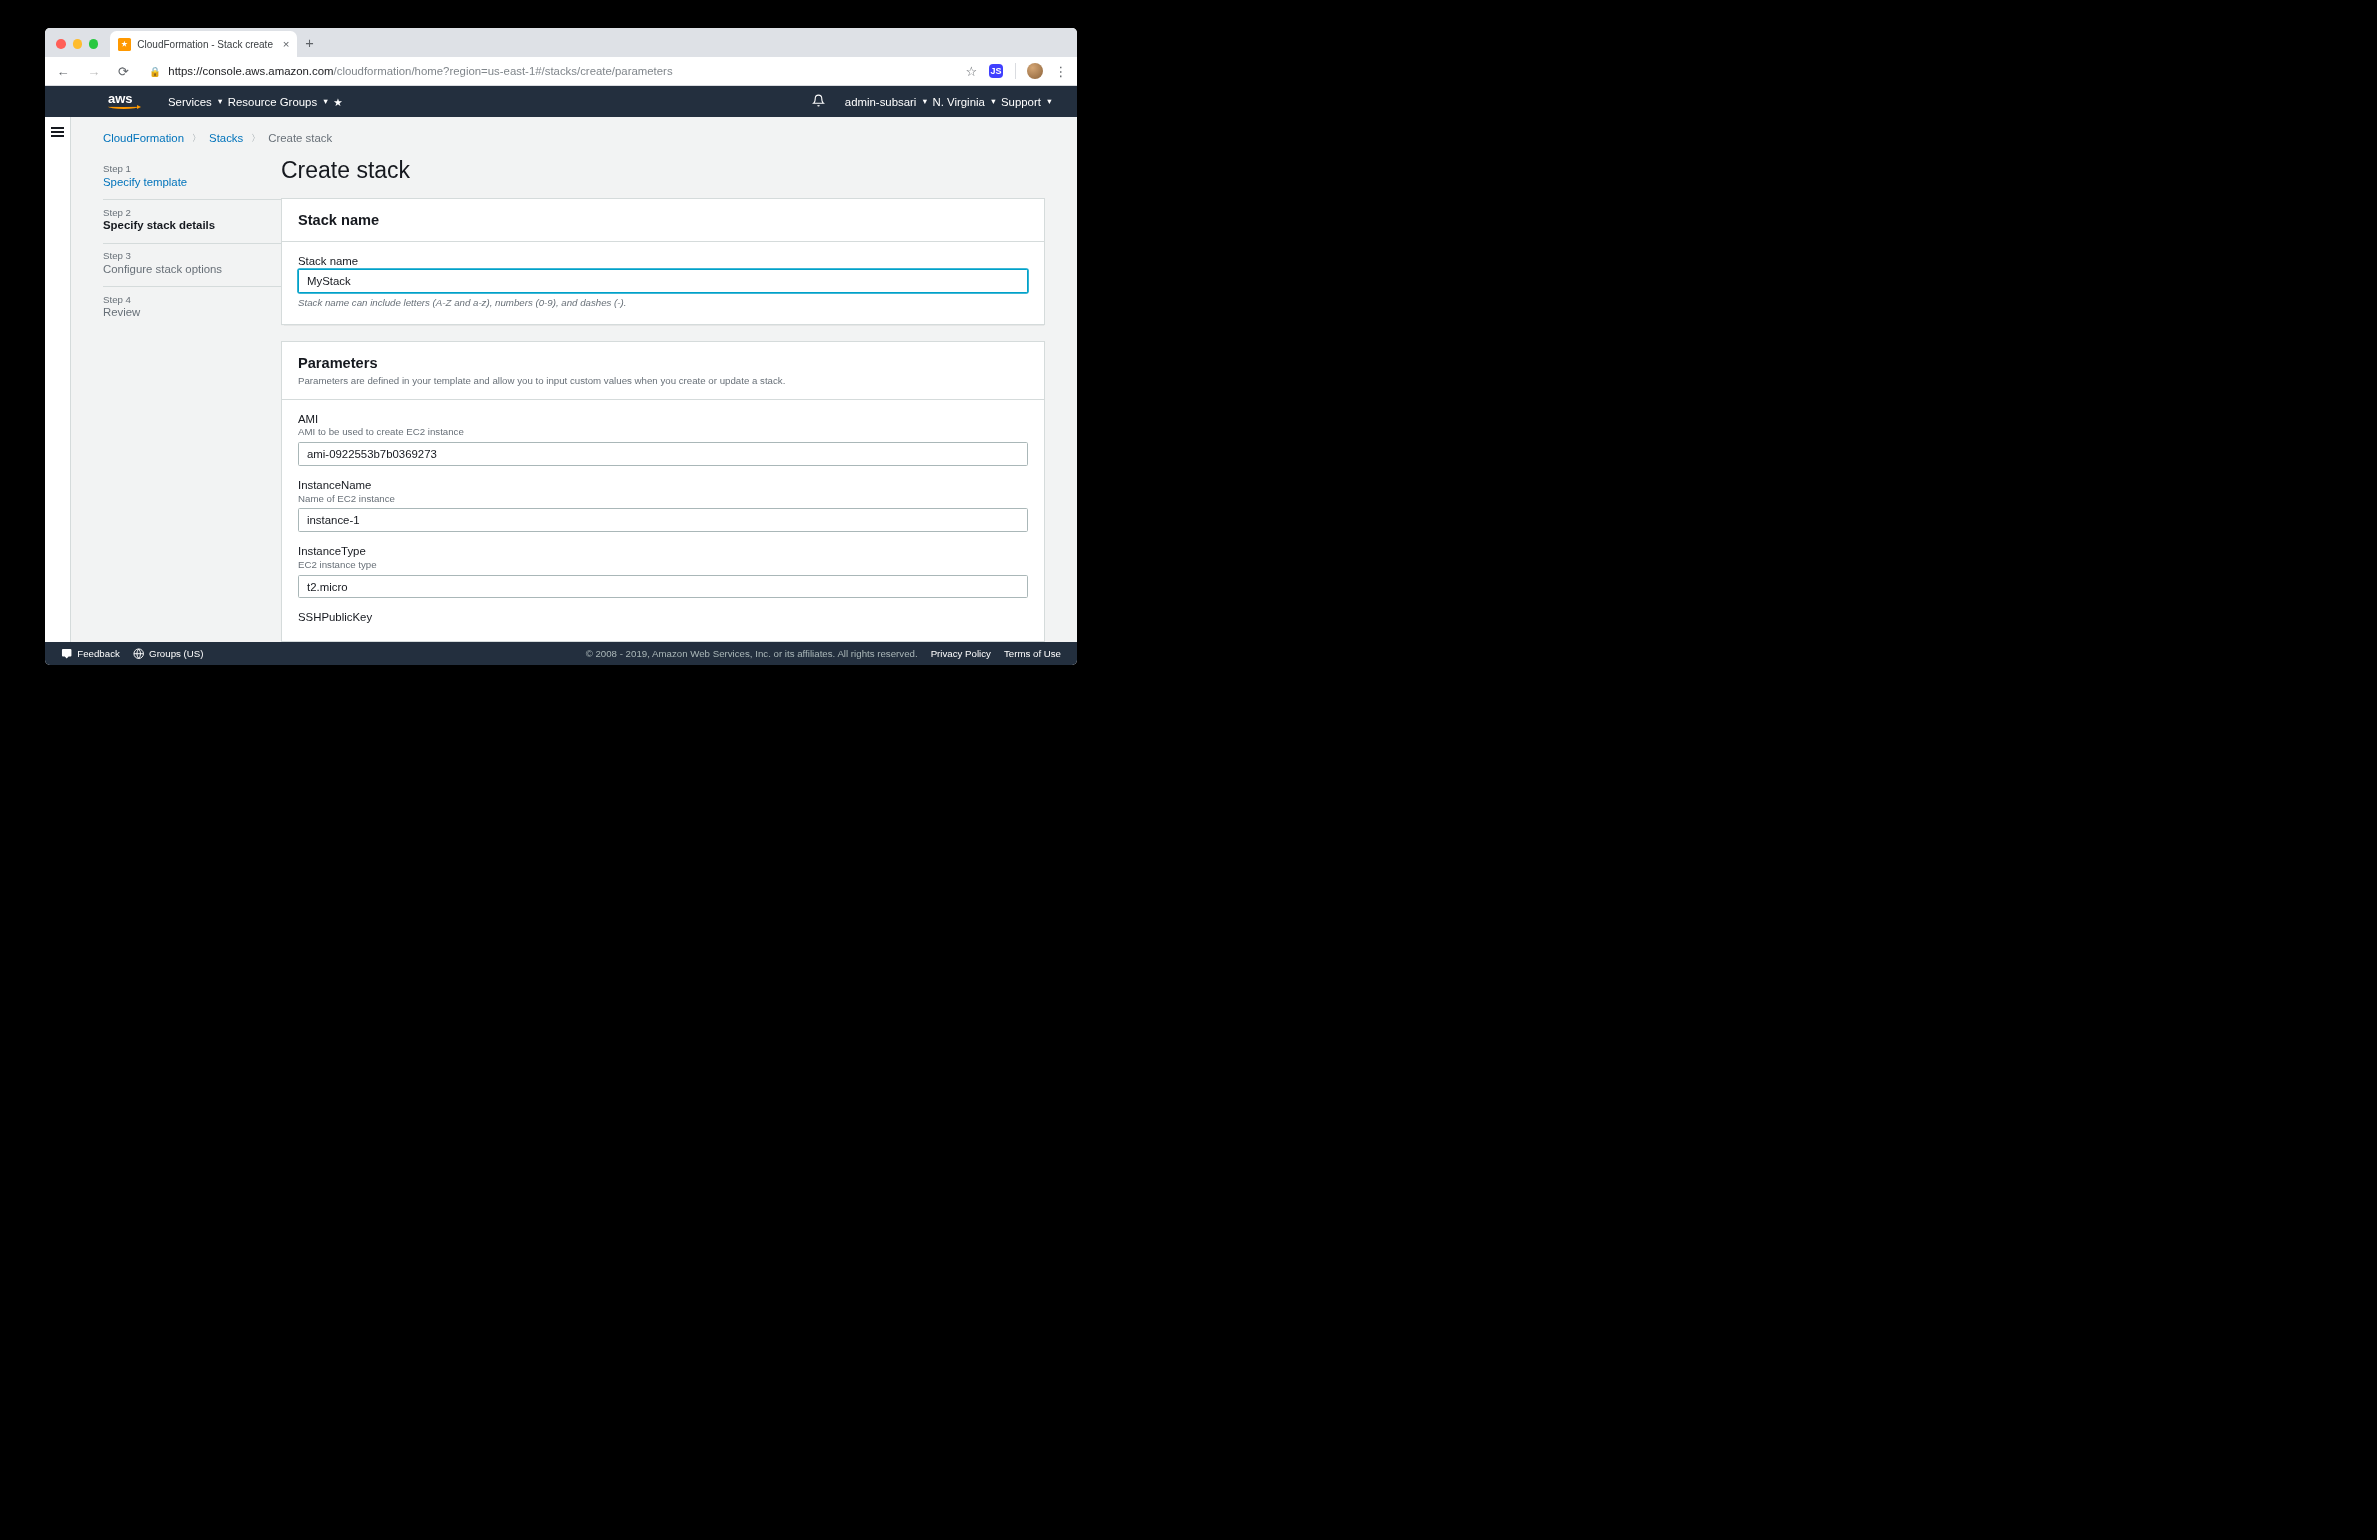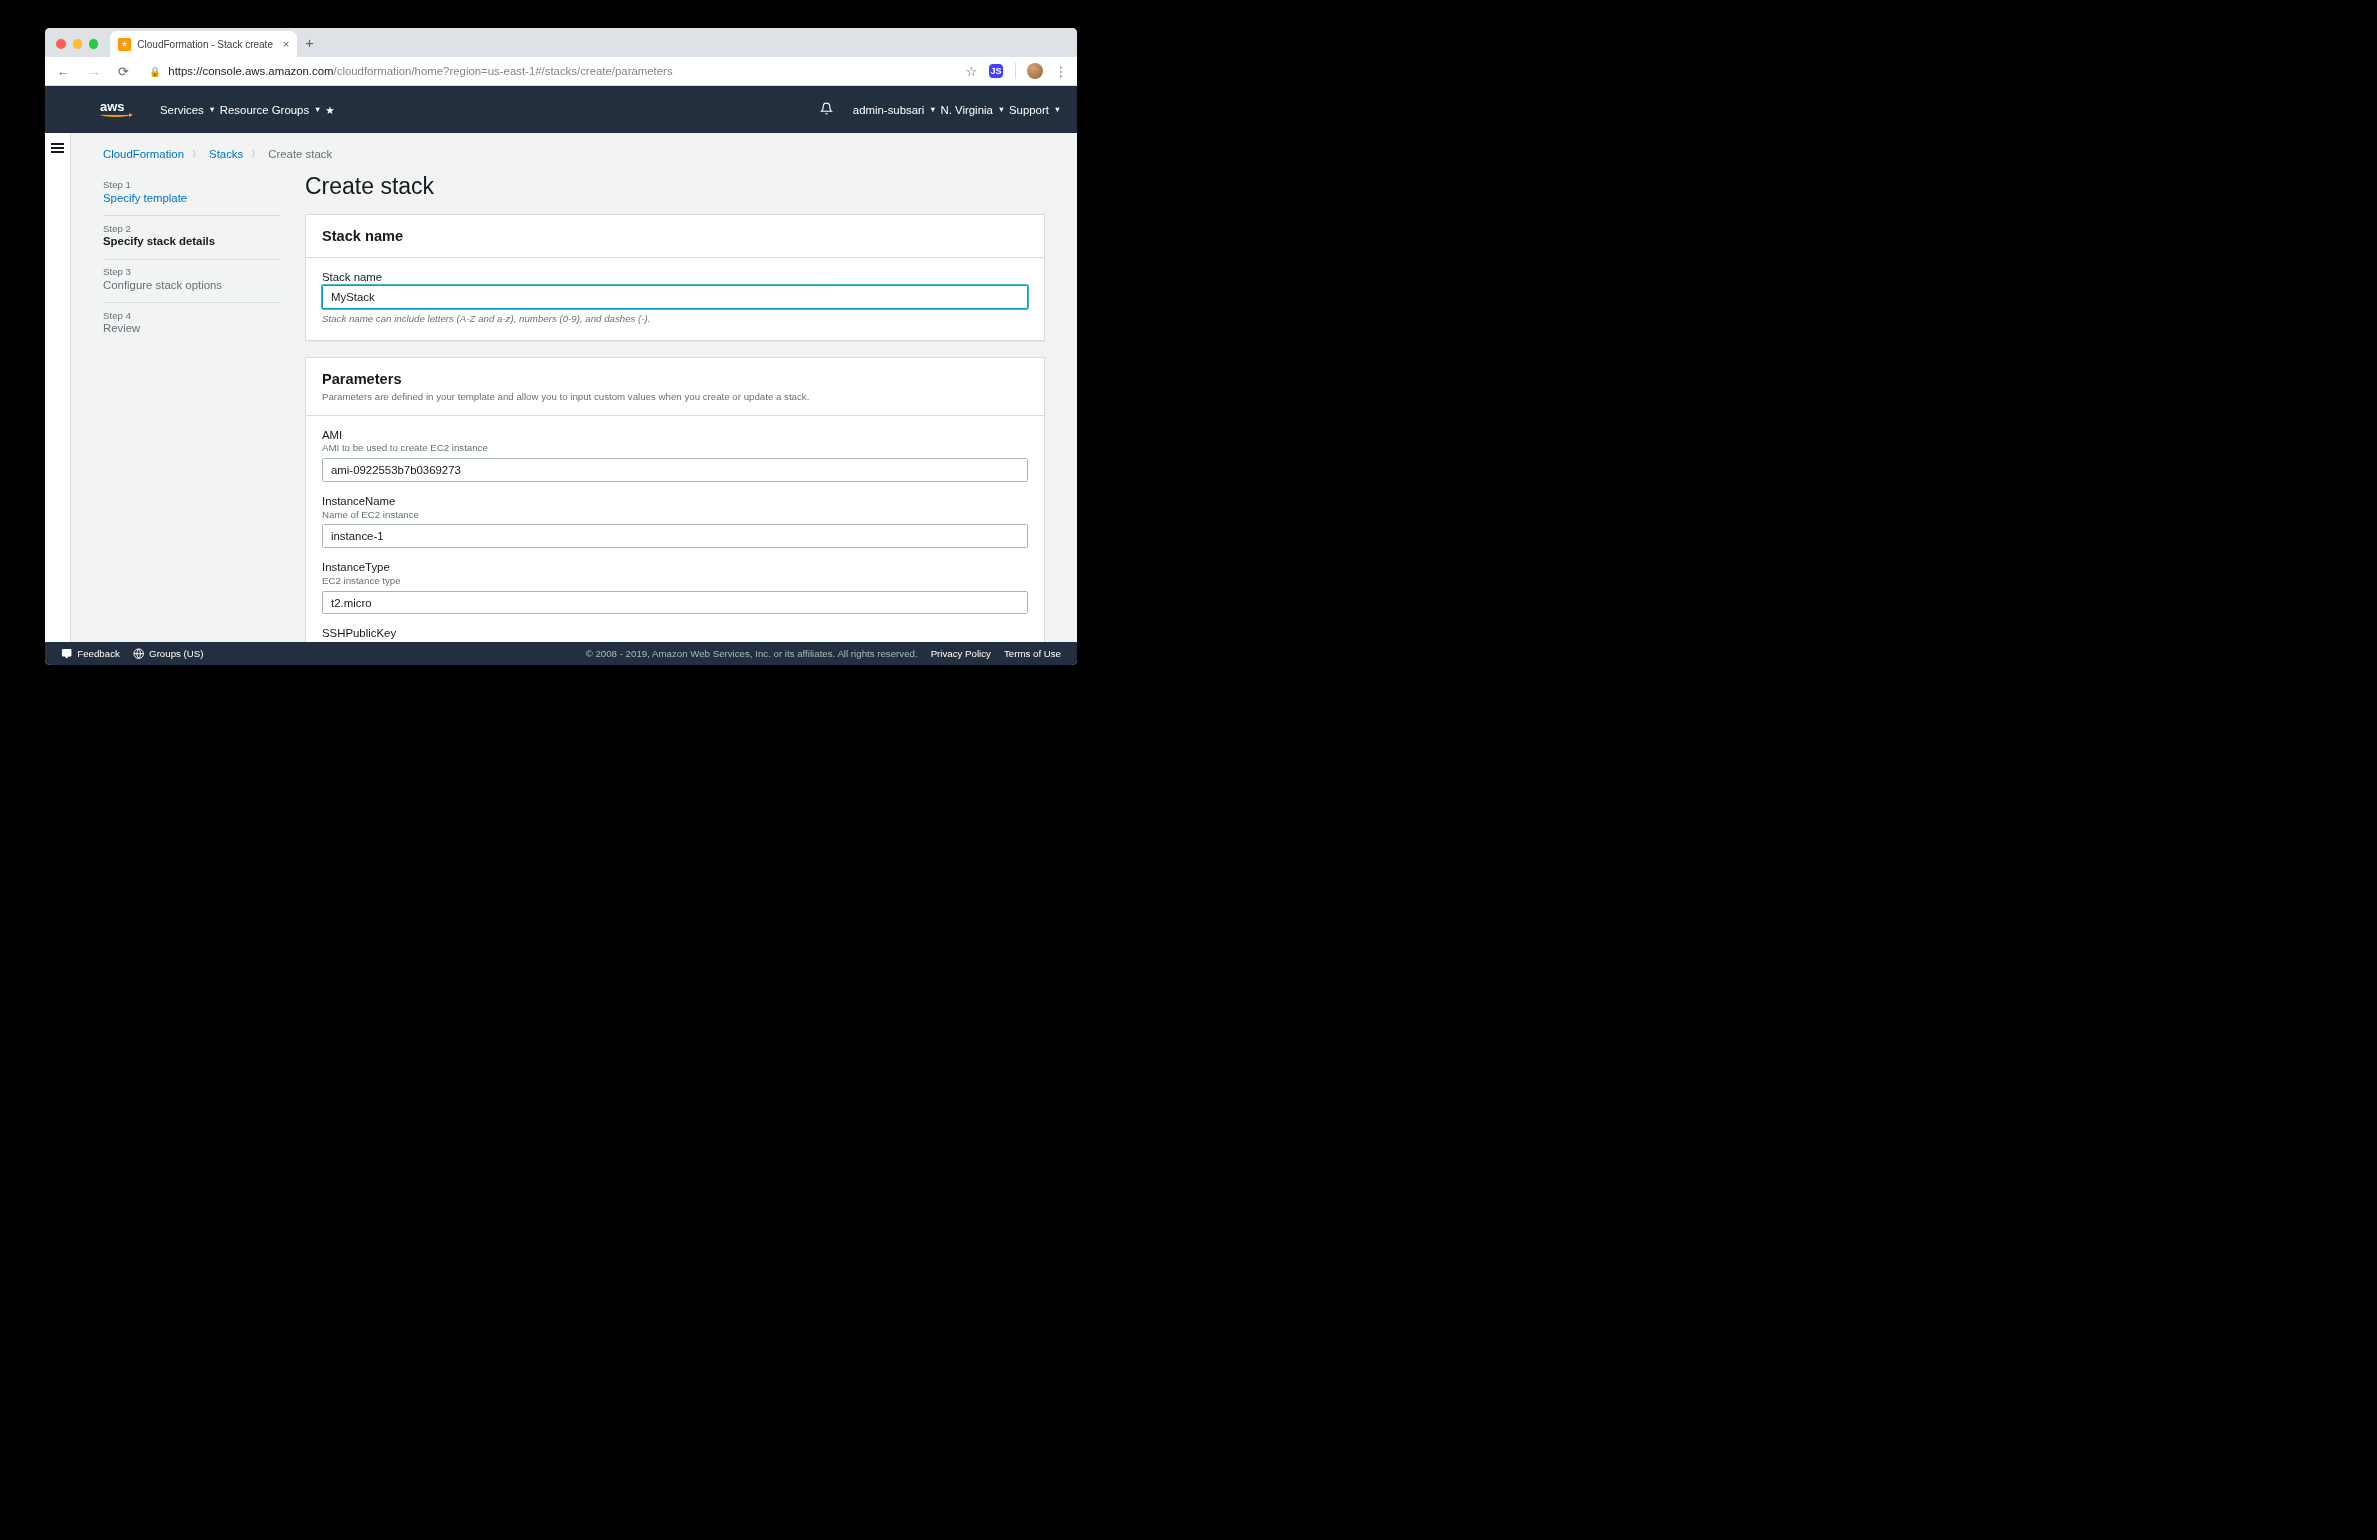--- a/index.html
+++ b/index.html
@@ -23,21 +23,21 @@
 .lock { color: #5f6368; font-size: 9.7px; }
 .url-grey { color: #80868b; }
 .ext { display:flex; align-items:center; gap: 11.4px; padding-right: 4.9px; }
 .star { color: #5f6368; font-size: 13px; }
 .ext-icon { width: 14.6px; height: 14.6px; background: #4040ff; border-radius: 4px; display:flex; align-items:center; justify-content:center; color:#fff; font-size:9px; font-weight:bold; }
 .avatar { width: 16px; height: 16px; border-radius: 50%; background: radial-gradient(circle at 35% 30%, #d4a574, #8b6239); }
 .kebab { color: #5f6368; font-size: 13px; letter-spacing: -1.6px; }
 .sep { width:0.8px; height:16px; background:#dadce0; }
 
 
-.aws-header { background: #232f3e; height: 47px; display: flex; align-items: center; color: #fff; padding: 0 16px; font-size: 11.4px; }
+.aws-header { background: #232f3e; height: 31px; display: flex; align-items: center; color: #fff; padding: 0 24px; font-size: 11.4px; }
 .aws-logo { font-weight: bold; font-size: 13px; margin-right: 29px; display:flex; flex-direction:column; line-height:0.7; margin-left: 39px;}
 .aws-logo .sw { height:4.9px; width:31px; border-bottom: 2px solid #ff9900; border-radius: 0 0 50% 50%; margin-top:1.6px; position:relative;}
 .aws-logo .sw::after{content:""; position:absolute; right:-1.6px; top:0.8px; border-left:4px solid #ff9900; border-top:2.4px solid transparent; border-bottom:2.4px solid transparent;}
 .hmenu { display: flex; align-items: center; gap: 4px; }
 .hmenu-item { display: flex; align-items: center; gap: 4.9px; cursor: pointer; font-weight: 500; }
 .caret { font-size: 7.3px; }
 .pin { font-size: 10.5px; }
 .spacer { flex: 1; }
 .bell { font-size: 12px; margin-right: 16px; }
 
@@ -47,21 +47,21 @@
 .ham { cursor: pointer; }
 .ham div { width: 13px; height: 1.6px; background: #16191f; margin: 2.4px 0; }
 .content { flex: 1; overflow-y: auto; padding: 14.6px 32px 0 32px; }
 
 
 .crumbs { display: flex; align-items: center; gap: 8px; font-size: 11.4px; margin-bottom: 12px; }
 .crumb-link { color: #0073bb; cursor: pointer; }
 .crumb-sep { color: #879196; font-size: 9px; }
 .crumb-cur { color: #687078; }
 
-.cols { display: flex; gap: 24px; }
+.cols { display: flex; }
 
 
 .steps { width: 178px; flex-shrink: 0; }
 .step { padding: 6.5px 0 11.4px 0; border-bottom: 0.8px solid #d5dbdb; }
 .step:last-child { border-bottom: none; }
 .step-num { font-size: 9.7px; color: #687078; margin-bottom: 1.6px; }
 .step-name { font-size: 11.4px; color: #687078; }
 .step.done .step-name { color: #0073bb; cursor: pointer; }
 .step.active .step-name { color: #16191f; font-weight: 700; }
 

